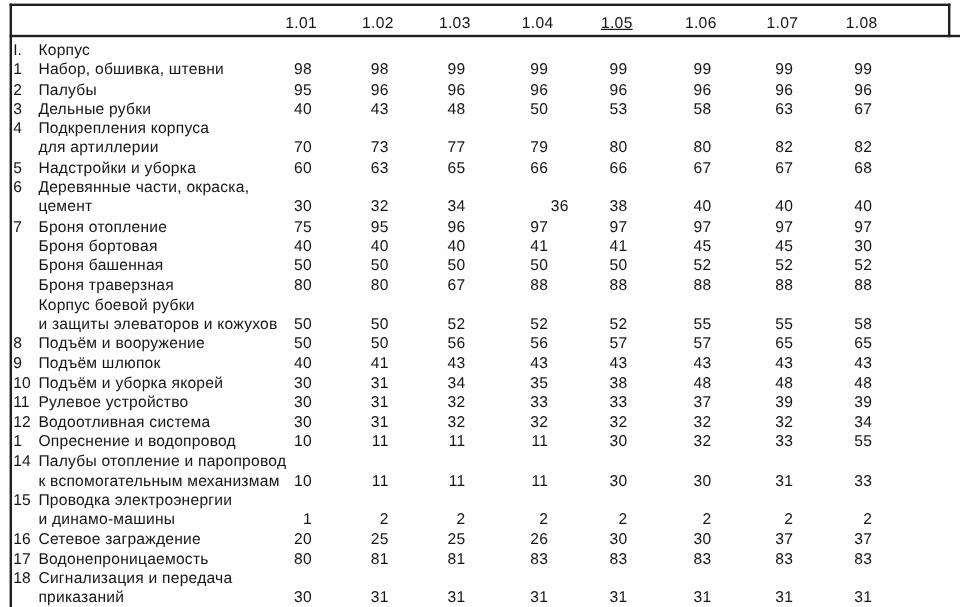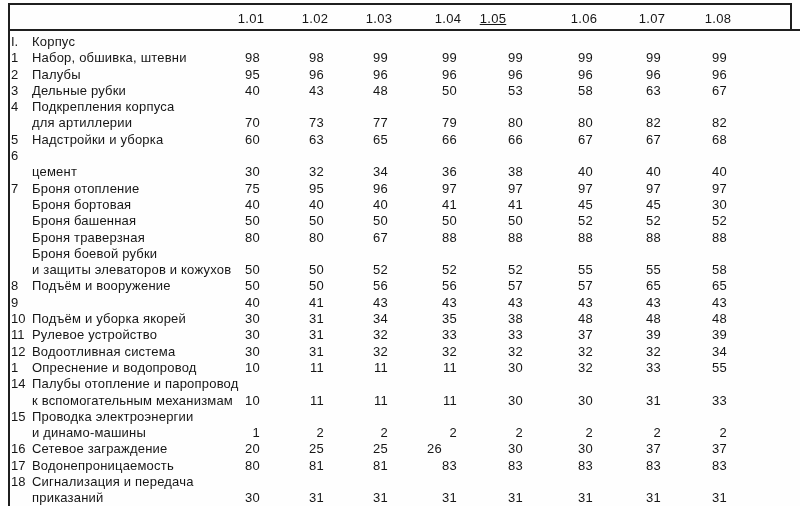--- a/index.html
+++ b/index.html
@@ -29,21 +29,21 @@
 <div class="page">
   <div class="border b-top"></div>
   <div class="border b-left"></div>
   <div class="border b-sep"></div>
   <div class="border b-right"></div>
   <div id="header-row">
       <span class="hcell" style="left: 218px;">1.01</span>
       <span class="hcell" style="left: 282px;">1.02</span>
       <span class="hcell" style="left: 346px;">1.03</span>
       <span class="hcell" style="left: 415px;">1.04</span>
-      <span class="hcell" style="left: 460px; text-decoration: underline;">1.05</span>
+      <span class="hcell" style="left: 481px; text-decoration: underline;">1.05</span>
       <span class="hcell" style="left: 551px;">1.06</span>
       <span class="hcell" style="left: 619px;">1.07</span>
       <span class="hcell" style="left: 685px;">1.08</span>
     </div>
   <div id="rows">
       <div class="line">
         <span class="num">I.</span>
         <span class="lbl">Корпус</span>
       </div>
       <div class="line">
@@ -104,27 +104,28 @@
         <span class="val" style="left: 279px;">63</span>
         <span class="val" style="left: 343px;">65</span>
         <span class="val" style="left: 412px;">66</span>
         <span class="val" style="left: 478px;">66</span>
         <span class="val" style="left: 548px;">67</span>
         <span class="val" style="left: 616px;">67</span>
         <span class="val" style="left: 682px;">68</span>
       </div>
       <div class="line">
         <span class="num">6</span>
+        <span class="lbl">Деревянные части, окраска,</span>
       </div>
       <div class="line">
         <span class="lbl">цемент</span>
         <span class="val" style="left: 215px;">30</span>
         <span class="val" style="left: 279px;">32</span>
         <span class="val" style="left: 343px;">34</span>
-        <span class="val" style="left: 412px; text-align: right;">36</span>
+        <span class="val" style="left: 429px; text-align: right;">36</span>
         <span class="val" style="left: 478px;">38</span>
         <span class="val" style="left: 548px;">40</span>
         <span class="val" style="left: 616px;">40</span>
         <span class="val" style="left: 682px;">40</span>
       </div>
       <div class="line">
         <span class="num">7</span>
         <span class="lbl">Броня отопление</span>
         <span class="val" style="left: 215px;">75</span>
         <span class="val" style="left: 279px;">95</span>
@@ -162,21 +163,21 @@
         <span class="val" style="left: 215px;">80</span>
         <span class="val" style="left: 279px;">80</span>
         <span class="val" style="left: 343px;">67</span>
         <span class="val" style="left: 412px;">88</span>
         <span class="val" style="left: 478px;">88</span>
         <span class="val" style="left: 548px;">88</span>
         <span class="val" style="left: 616px;">88</span>
         <span class="val" style="left: 682px;">88</span>
       </div>
       <div class="line">
-        <span class="lbl">Броня боевой рубки</span>
+        <span class="lbl">Корпус боевой рубки</span>
       </div>
       <div class="line">
         <span class="lbl">и защиты элеваторов и кожухов</span>
         <span class="val" style="left: 215px;">50</span>
         <span class="val" style="left: 279px;">50</span>
         <span class="val" style="left: 343px;">52</span>
         <span class="val" style="left: 412px;">52</span>
         <span class="val" style="left: 478px;">52</span>
         <span class="val" style="left: 548px;">55</span>
         <span class="val" style="left: 616px;">55</span>
@@ -189,20 +190,21 @@
         <span class="val" style="left: 279px;">50</span>
         <span class="val" style="left: 343px;">56</span>
         <span class="val" style="left: 412px;">56</span>
         <span class="val" style="left: 478px;">57</span>
         <span class="val" style="left: 548px;">57</span>
         <span class="val" style="left: 616px;">65</span>
         <span class="val" style="left: 682px;">65</span>
       </div>
       <div class="line">
         <span class="num">9</span>
+        <span class="lbl">Подъём шлюпок</span>
         <span class="val" style="left: 215px;">40</span>
         <span class="val" style="left: 279px;">41</span>
         <span class="val" style="left: 343px;">43</span>
         <span class="val" style="left: 412px;">43</span>
         <span class="val" style="left: 478px;">43</span>
         <span class="val" style="left: 548px;">43</span>
         <span class="val" style="left: 616px;">43</span>
         <span class="val" style="left: 682px;">43</span>
       </div>
       <div class="line">
@@ -282,21 +284,21 @@
         <span class="val" style="left: 548px;">2</span>
         <span class="val" style="left: 616px;">2</span>
         <span class="val" style="left: 682px;">2</span>
       </div>
       <div class="line">
         <span class="num">16</span>
         <span class="lbl">Сетевое заграждение</span>
         <span class="val" style="left: 215px;">20</span>
         <span class="val" style="left: 279px;">25</span>
         <span class="val" style="left: 343px;">25</span>
-        <span class="val" style="left: 412px; text-align: center;">26</span>
+        <span class="val" style="left: 412px;">26</span>
         <span class="val" style="left: 478px;">30</span>
         <span class="val" style="left: 548px;">30</span>
         <span class="val" style="left: 616px;">37</span>
         <span class="val" style="left: 682px;">37</span>
       </div>
       <div class="line">
         <span class="num">17</span>
         <span class="lbl">Водонепроницаемость</span>
         <span class="val" style="left: 215px;">80</span>
         <span class="val" style="left: 279px;">81</span>

